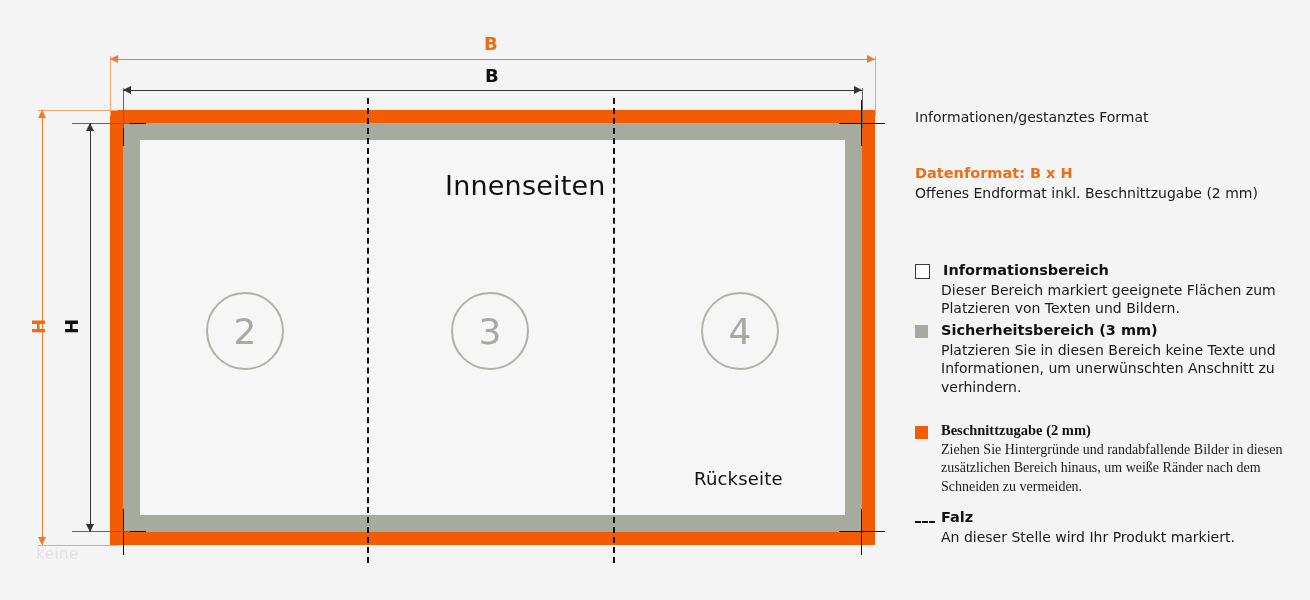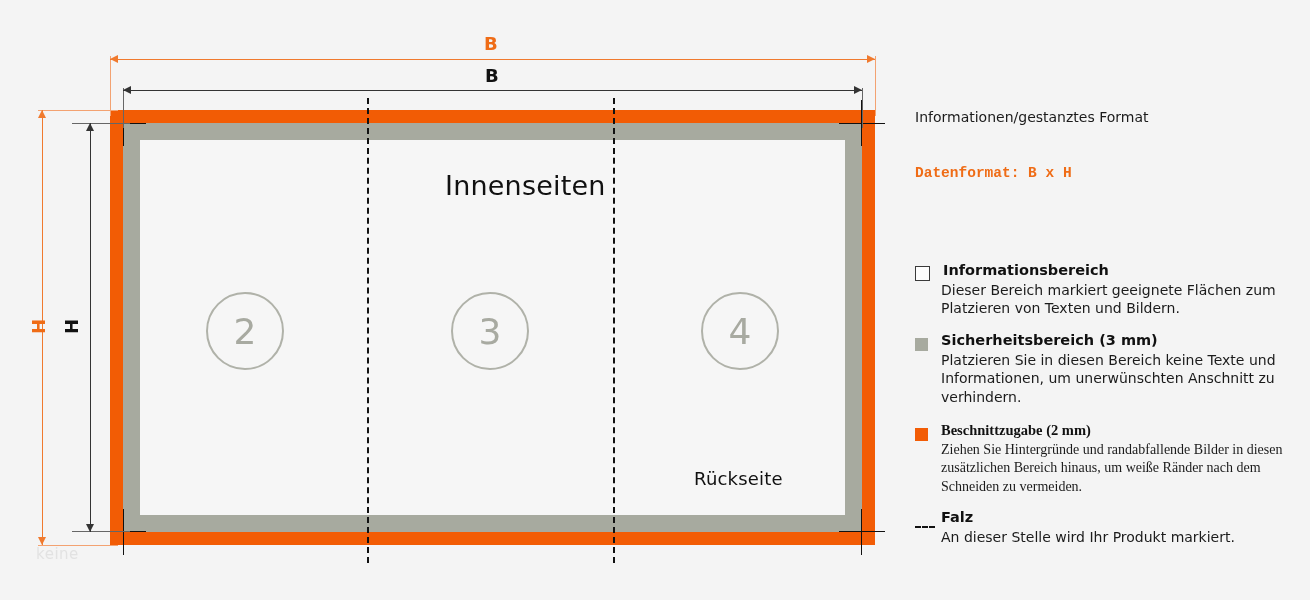--- a/index.html
+++ b/index.html
@@ -85,23 +85,23 @@
   .arw-u{border-left:4.5px solid transparent;border-right:4.5px solid transparent;}
   .arw-d{border-left:4.5px solid transparent;border-right:4.5px solid transparent;}
 
   .dimlabel{position:absolute;font-size:18px;font-weight:600;}
   .dimlabel.vert{transform:rotate(-90deg);transform-origin:center center;}
 
   
   #legend{position:absolute;left:915px;top:108px;width:380px;}
   .leg-block{position:absolute;left:0;}
   .leg-title{font-size:14.5px;font-weight:700;color:#111;line-height:1.35;}
-  .leg-title.orangetxt{color:#ef6c16;font-family:Liberation Mono, monospace;}
+  .leg-title.orangetxt{color:#ef6c16;}
   .leg-body{font-size:14px;color:#1b1b1b;line-height:1.32;font-weight:400;}
-  .leg-row{display:flex;align-items:flex-end;}
+  .leg-row{display:flex;align-items:center;}
   .swatch{
     width:13px;height:13px;flex:0 0 13px;margin-top:3px;margin-right:13px;
   }
   .sw-info{background:#fdfdfd;border:1.6px solid #3a3a3a;}
   .sw-safe{background:#a7aa9f;}
   .sw-bleed{background:#f25c05;}
   .sw-fold{
     width:20px;flex:0 0 20px;height:0;margin-top:9px;margin-right:6px;
     border-top:2.4px dashed #111;background:none;
   }
@@ -181,33 +181,34 @@
   <div id="watermark">keine</div>
 
   <div id="legend">
 
     <div class="leg-block" style="top:0px;">
       <div class="leg-body">Informationen/gestanztes Format</div>
     </div>
 
     <div class="leg-block" style="top:56px;">
       <div class="leg-title orangetxt">Datenformat: B x H</div>
+      <div class="leg-body">Offenes Endformat inkl. Beschnittzugabe (2 mm)</div>
     </div>
 
     <div class="leg-block" style="top:152px;width:380px;">
       <div class="leg-row">
         <span class="swatch sw-info"></span>
         <span class="leg-textcol">
           <span class="leg-title">Informationsbereich</span>
         </span>
       </div>
       <div class="leg-body indent">Dieser Bereich markiert geeignete Flächen zum Platzieren von Texten und Bildern.</div>
     </div>
 
-    <div class="leg-block" style="top:222px;width:380px;">
+    <div class="leg-block" style="top:212px;width:380px;">
       <div class="leg-row">
         <span class="swatch sw-safe"></span>
         <span class="leg-textcol">
           <span class="leg-title">Sicherheitsbereich (3 mm)</span>
         </span>
       </div>
       <div class="leg-body indent">Platzieren Sie in diesen Bereich keine Texte und Informationen, um unerwünschten Anschnitt zu verhindern.</div>
     </div>
 
     <div class="leg-block" style="top:313px;width:380px;font-family:Liberation Serif, serif;">

